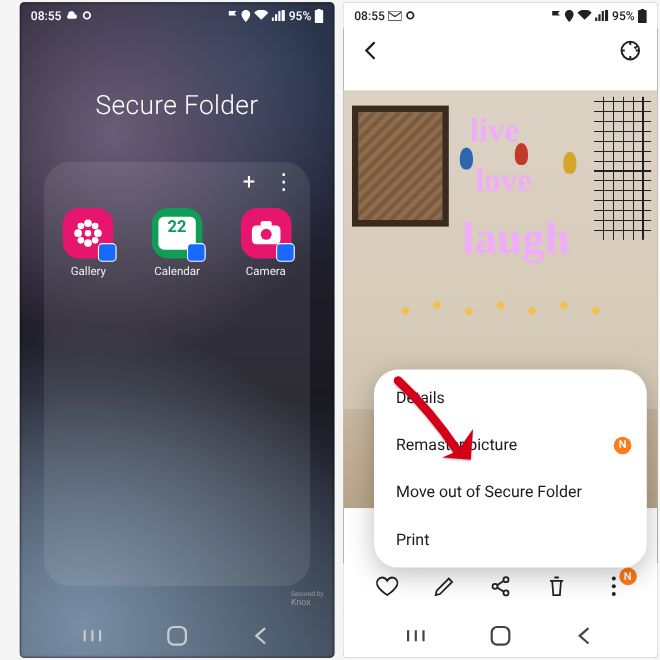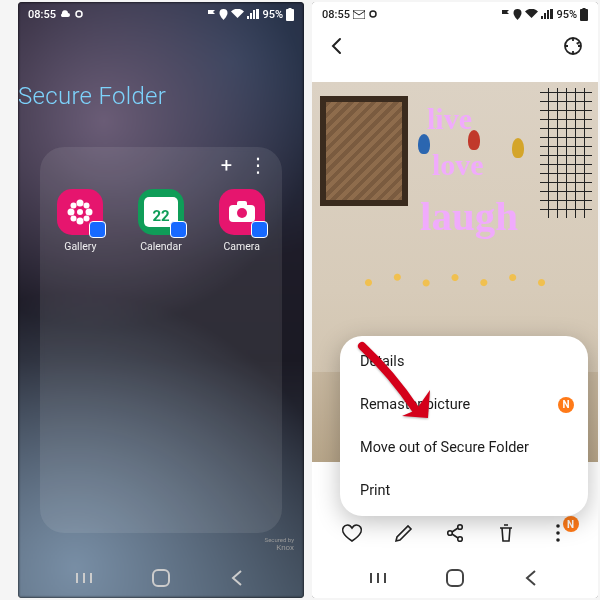--- a/index.html
+++ b/index.html
@@ -23,35 +23,35 @@
   .navbar.light svg { stroke:#444; fill:none; }
 
   
   .bg-wall { position:absolute; inset:0; background:
      radial-gradient(circle at 30% 20%, #6a5c76 0%, rgba(50,40,60,0) 40%),
      radial-gradient(circle at 75% 10%, #2b3d57 0%, rgba(30,30,45,0) 35%),
      radial-gradient(circle at 20% 95%, #788ea5 0%, rgba(40,50,70,0) 45%),
      linear-gradient(#262233, #1a1923 60%, #3c4856);
      filter:blur(1.5px);
   }
-  .sf-title { position:absolute; top:80px; left:0; right:0; color:#7dd3fc; font-size:24px; font-weight:300; letter-spacing:.3px; }
+  .sf-title { position:absolute; top:80px; left:0; right:0; text-align:center; color:#ffffff; font-size:24px; font-weight:300; letter-spacing:.3px; }
   .sf-panel { position:absolute; left:22px; right:22px; top:145px; bottom:65px; background:rgba(255,255,255,0.09); border-radius:24px; backdrop-filter:blur(2px); }
   .sf-tool { position:absolute; right:14px; top:8px; display:flex; gap:16px; color:#fff; }
   .sf-tool span { font-size:20px; line-height:1; }
   .sf-grid { position:absolute; left:0; right:0; top:42px; display:grid; grid-template-columns:repeat(3,1fr); row-gap:22px; }
   .app { display:flex; flex-direction:column; align-items:center; gap:5px; }
   .app .tile { width:46px; height:46px; border-radius:15px; position:relative; display:flex; align-items:center; justify-content:center; }
   .app .tile::after{ content:""; position:absolute; right:-3px; bottom:-3px; width:15px; height:15px; border-radius:4px; background:#1769ff; border:1.5px solid #fff; }
   .app .lbl { font-size:10.5px; color:#f0f0f0; }
   .t-gallery{background:#e6156e;}
   .t-calendar{background:#0f9d58;}
   .t-contacts{background:#ff8a00;}
   .t-camera{background:#e6156e;}
   .t-files{background:#ffb100;}
-  .knox{ position:absolute; right:10px; bottom:46px; font-size:8px; color:#999; text-align:right; line-height:1; }
+  .knox{ position:absolute; right:10px; bottom:46px; font-size:8px; color:#999; line-height:1; }
   .knox small{font-size:6px;}
 
   
   .screen2 { position:absolute; inset:0; background:#fff; }
   .hdr2 { position:absolute; top:24px; left:0; right:0; height:40px; display:flex; align-items:center; justify-content:space-between; padding:0 14px; }
   .photo { position:absolute; left:0; right:0; top:80px; bottom:136px; overflow:hidden; }
   .photo-bg{ position:absolute; inset:0; background:
      linear-gradient(180deg,#dcd2c4 0%, #d7cbb9 55%, #cdbfa9 100%);
   }
   .frame{position:absolute;left:8px;top:14px;width:88px;height:110px; background:repeating-linear-gradient(135deg,#7a5b3f 0 4px,#8e6c4c 4px 8px); border:6px solid #3a2b1e;}
@@ -148,21 +148,21 @@
                 <circle cx="19.5" cy="6.5" r="3"></circle>
                 <circle cx="6.5" cy="19.5" r="3"></circle>
                 <circle cx="19.5" cy="19.5" r="3"></circle>
               </g>
             </svg>
         </div>
         <div class="lbl">Gallery</div>
       </div>
       <div class="app">
         <div class="tile t-calendar">
-          <div style="width:34px;height:30px;background:#fff;border-radius:5px;display:flex;align-items:flex-end;justify-content:center;font-size:15px;font-weight:700;color:#0f9d58;padding-bottom:2px;">22</div>
+          <div style="width:34px;height:30px;background:#fff;border-radius:5px;display:flex;align-items:flex-end;justify-content:center;font-size:15px;font-weight:700;color:#0f9d58;padding-bottom:12px;">22</div>
         </div>
         <div class="lbl">Calendar</div>
       </div>
       <div class="app">
         <div class="tile t-camera">
           <svg width="28" height="22" viewBox="0 0 28 22">
               <rect x="1" y="4" width="26" height="17" rx="4" fill="#fff"></rect>
               <rect x="9" y="0" width="10" height="6" rx="2" fill="#fff"></rect>
               <circle cx="14" cy="12" r="5" fill="#e6156e"></circle>
             </svg>

